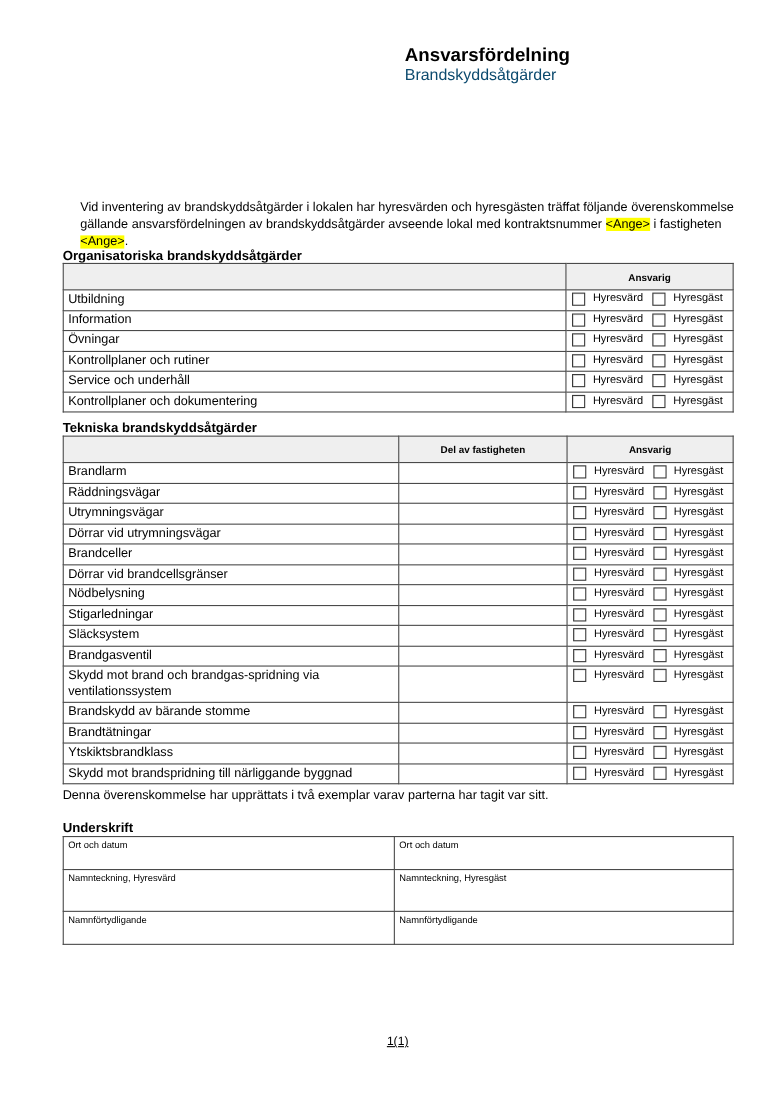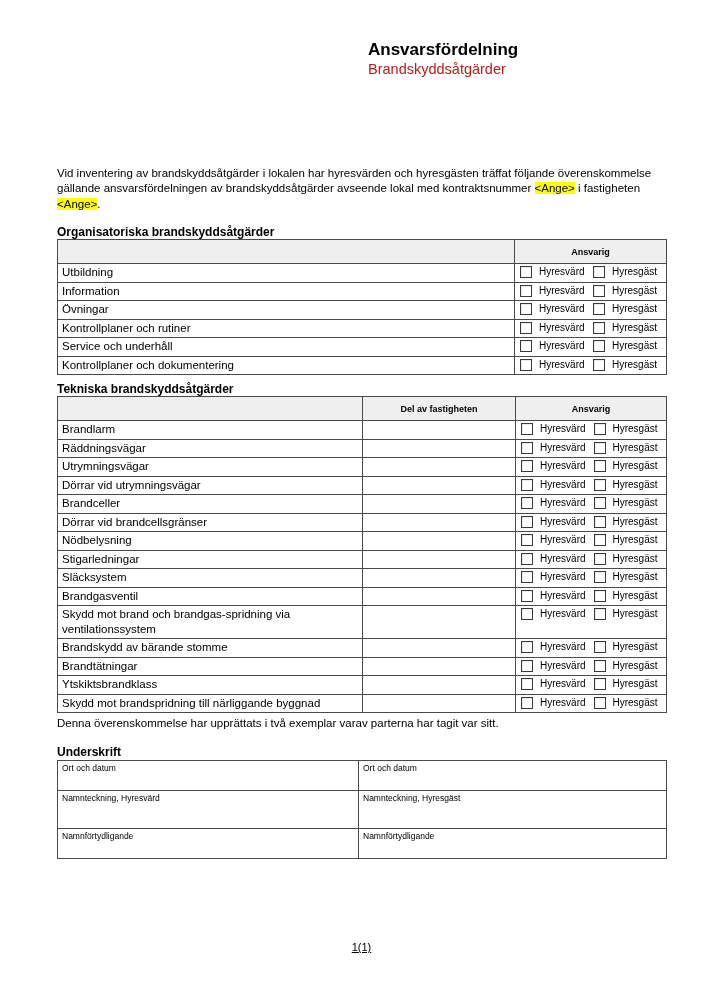--- a/index.html
+++ b/index.html
@@ -3,24 +3,24 @@
 <meta charset="utf-8">
 <style>
   html,body{margin:0;padding:0;background:#ffffff;}
   .page{
     position:relative;width:707px;height:1000px;background:#ffffff;
     font-family:"Liberation Sans", sans-serif;color:#000;overflow:hidden;
   }
   
   .title-block{position:absolute;left:368px;top:40px;}
   .doc-title{font-size:17px;font-weight:bold;line-height:20px;}
-  .doc-subtitle{font-size:14.5px;line-height:18px;color:#b91c1c;}
-
-  
-  .intro{position:absolute;left:57px;top:166px;width:613px;font-size:11.5px;line-height:15.4px;margin:0;}
+  .doc-subtitle{font-size:14.5px;line-height:18px;color:#0c4a6e;}
+
+  
+  .intro{position:absolute;left:57px;top:166px;width:613px;font-size:11.5px;line-height:15.4px;margin:16px;}
   .hl{background:var(--hl,#ffff00);}
   .closing{position:absolute;left:57px;top:716px;width:613px;font-size:11.5px;line-height:15px;margin:0;}
 
   
   .sec{position:absolute;left:57px;margin:0;font-size:12px;font-weight:bold;line-height:14px;}
   #h-org{top:225px;}
   #h-tech{top:382px;}
   #h-sign{top:745px;}
 
   

